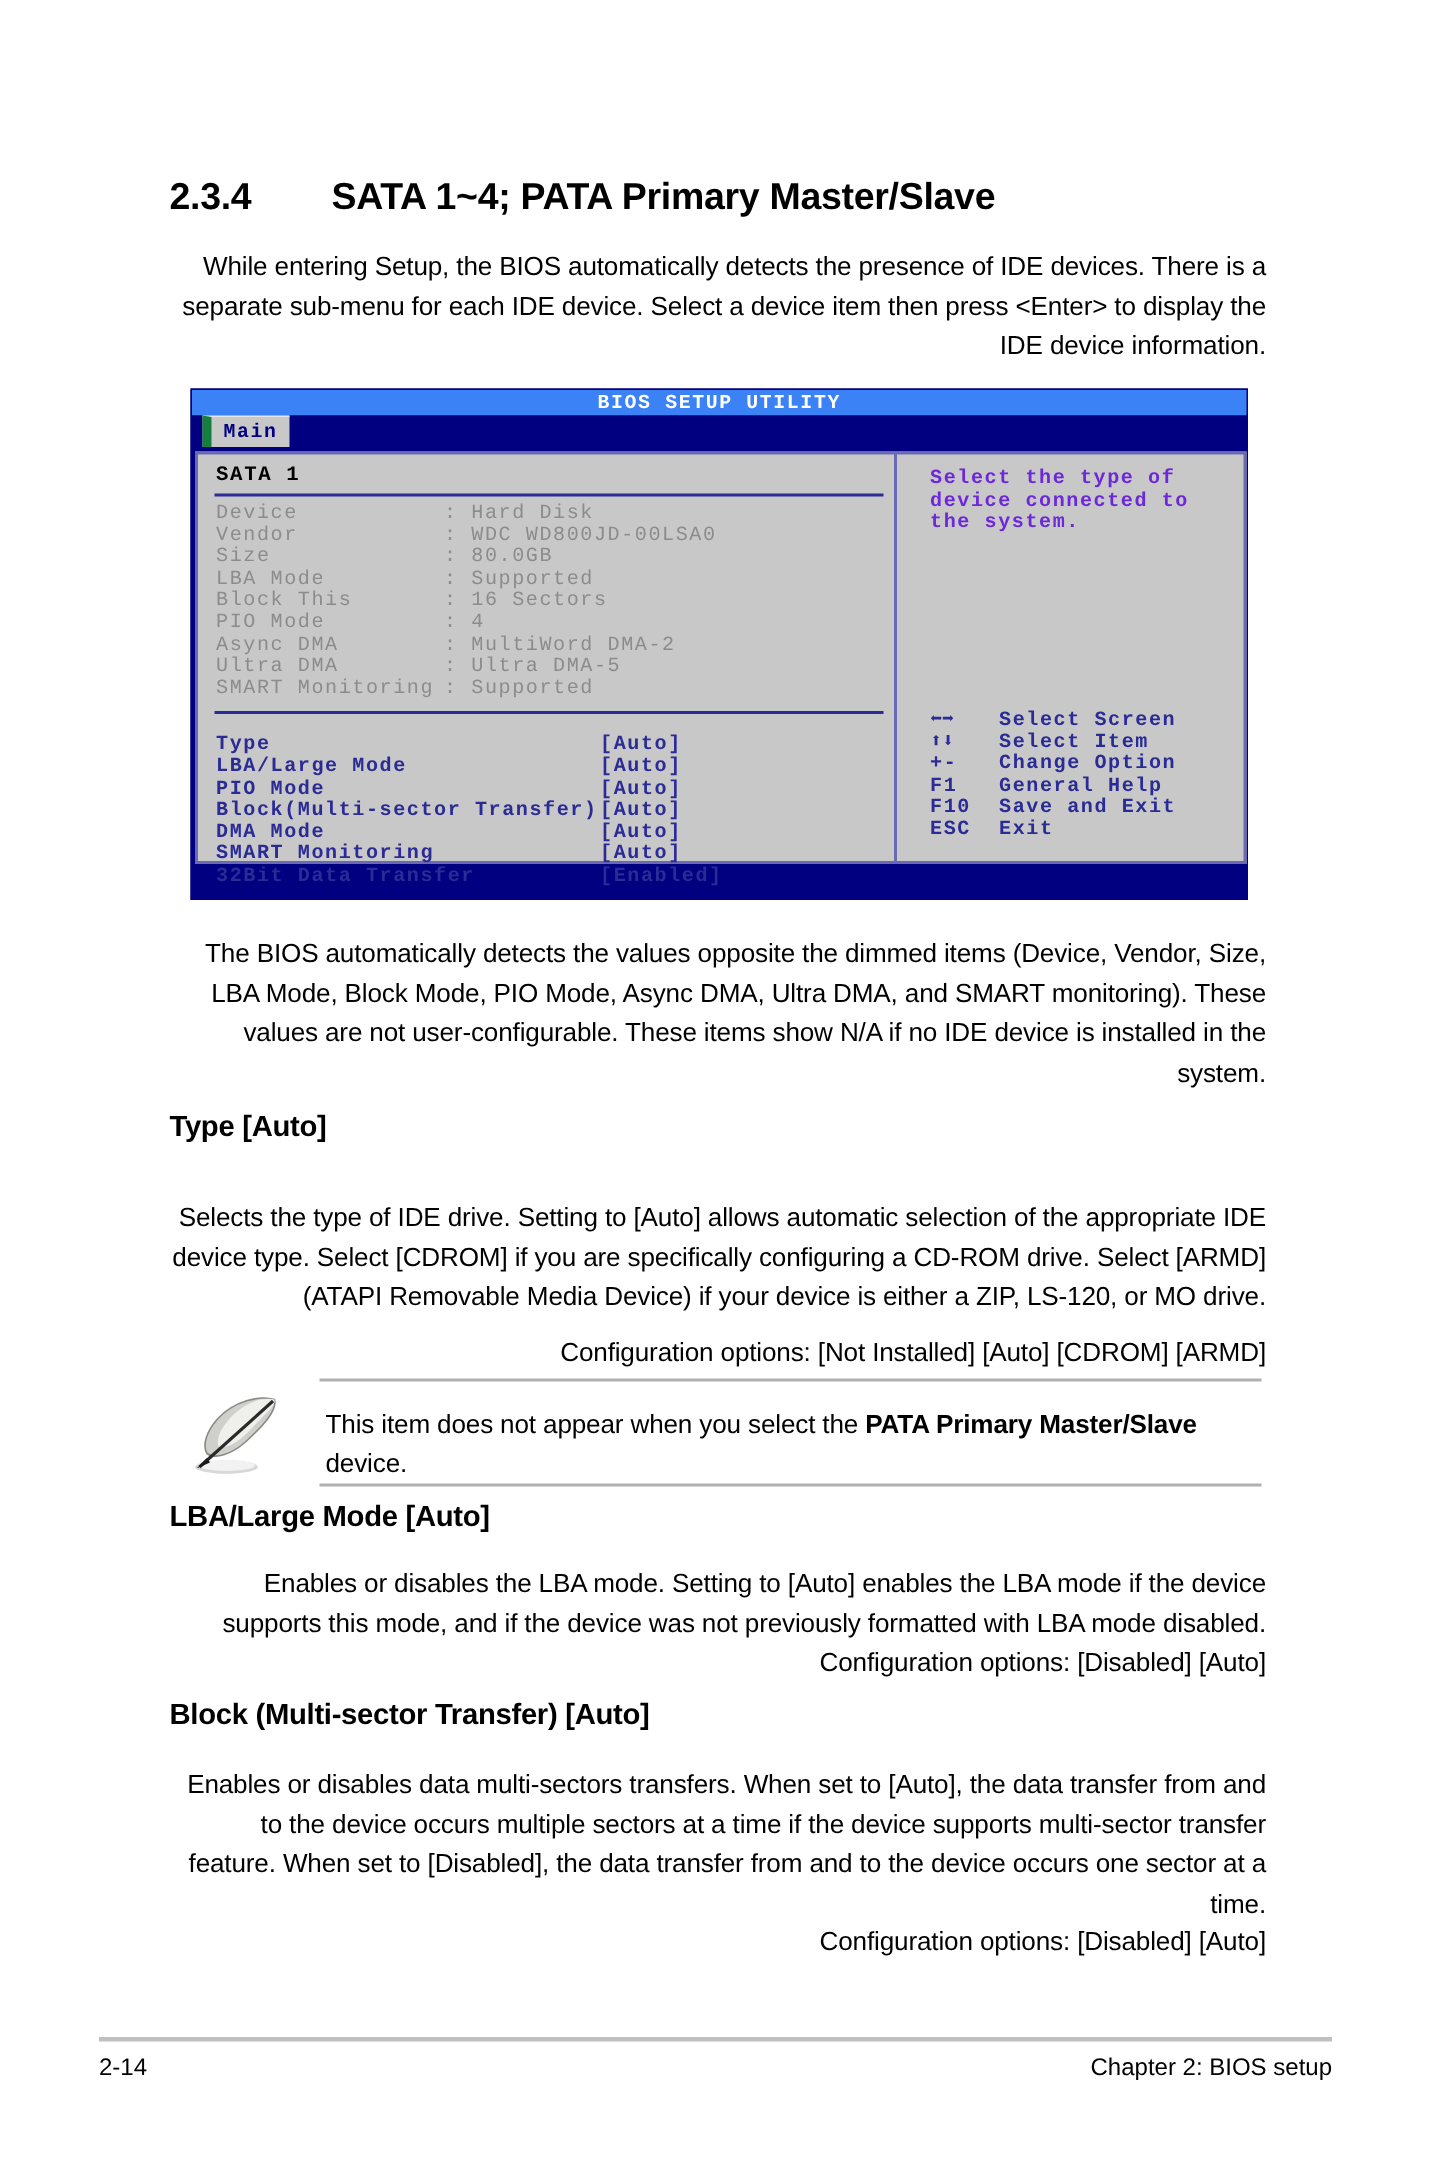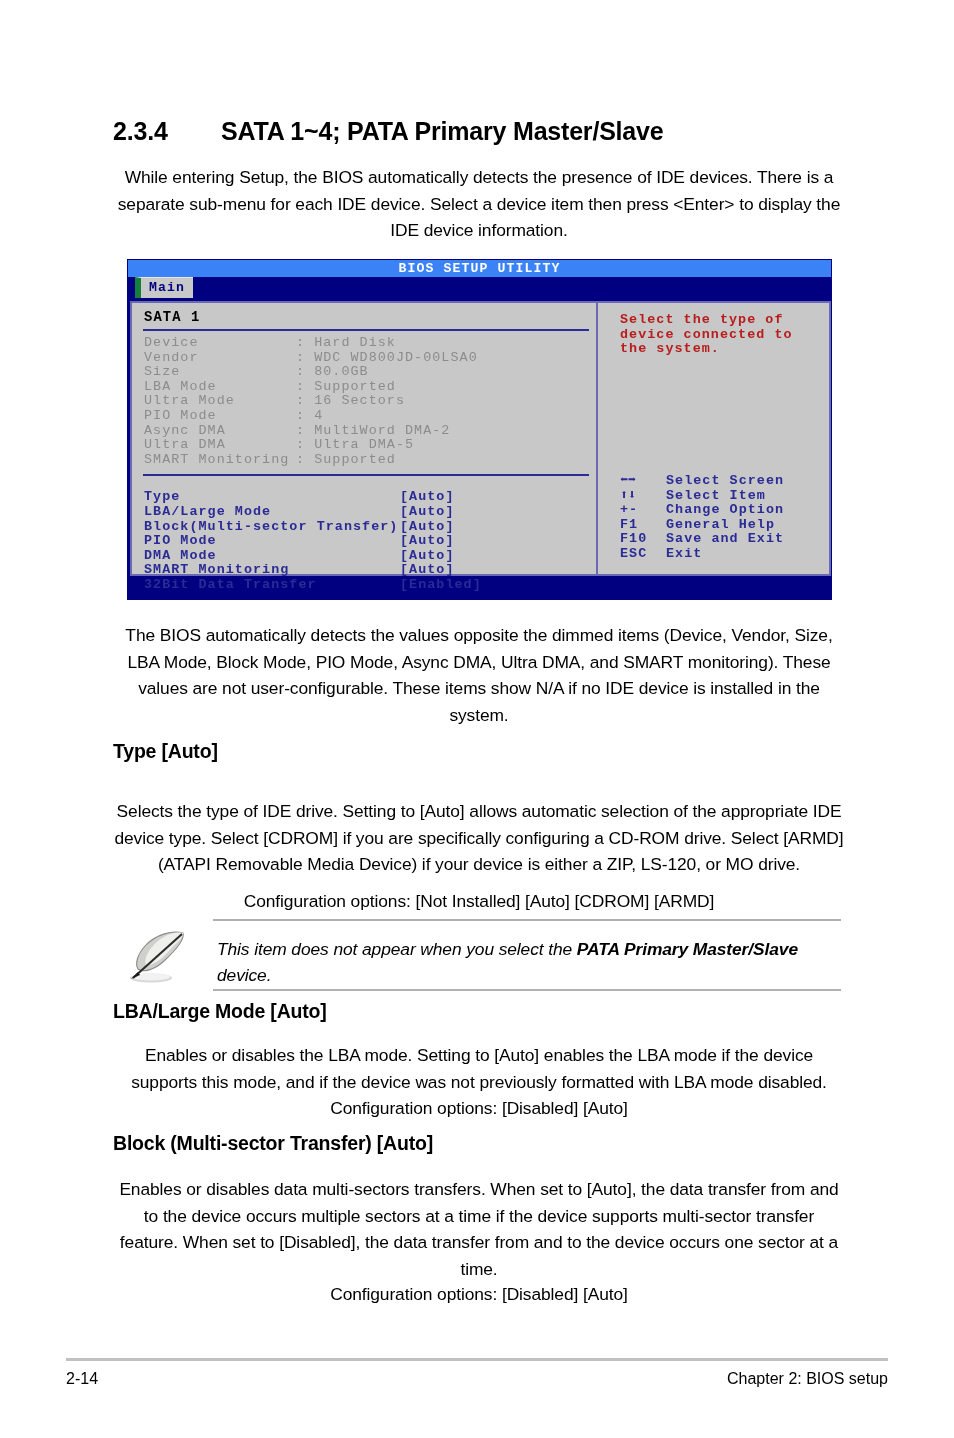--- a/index.html
+++ b/index.html
@@ -35,21 +35,21 @@
   .sec-head .num { display: inline-block; width: 108px; }
 
   
   .para {
     position: absolute;
     left: 114px;
     width: 730px;
     font-size: 17.4px;
     line-height: 26.5px;
     letter-spacing: -0.1px;
-    text-align: center;
+    text-align: right;
   }
 
   .sub-head {
     position: absolute;
     left: 113px;
     width: 740px;
     font-size: 19.5px;
     font-weight: bold;
     letter-spacing: -0.2px;
     white-space: nowrap;
@@ -152,21 +152,21 @@
     font-weight: bold;
     letter-spacing: 1.05px;
     line-height: 14.6px;
     color: #2b2b96;
     white-space: pre;
     margin-left: 2px;
   }
   .opt-row .lbl { display: inline-block; width: 256px; }
 
   .help-text {
-    color: #b91c1c;
+    color: #6d28d9;
     font-size: 13.4px;
     font-weight: bold;
     letter-spacing: 1.05px;
     line-height: 14.6px;
     white-space: pre;
     padding-left: 22px;
   }
   .keys {
     position: absolute;
     left: 0;
@@ -226,21 +226,20 @@
     height: 58px;
   }
   .note-text {
     position: absolute;
     left: 104px;
     top: 17px;
     width: 620px;
     font-size: 17.4px;
     line-height: 26px;
     letter-spacing: -0.1px;
-    font-style: italic;
   }
   .note-text b { font-weight: bold; }
 
   
   .foot-rule {
     position: absolute;
     left: 66px;
     top: 1358px;
     width: 822px;
     height: 3px;
@@ -283,36 +282,36 @@
 
       <div class="bios-left">
         <div class="bios-panel-title">SATA 1</div>
         <div class="hr-blue"></div>
 
         <div class="info-list">
           <div class="info-row"><span class="lbl">Device</span><span>: Hard Disk</span></div>
           <div class="info-row"><span class="lbl">Vendor</span><span>: WDC WD800JD-00LSA0</span></div>
           <div class="info-row"><span class="lbl">Size</span><span>: 80.0GB</span></div>
           <div class="info-row"><span class="lbl">LBA Mode</span><span>: Supported</span></div>
-          <div class="info-row"><span class="lbl">Ultra Mode</span><span>: 16 Sectors</span></div>
+          <div class="info-row"><span class="lbl">Block This</span><span>: 16 Sectors</span></div>
           <div class="info-row"><span class="lbl">PIO Mode</span><span>: 4</span></div>
           <div class="info-row"><span class="lbl">Async DMA</span><span>: MultiWord DMA-2</span></div>
           <div class="info-row"><span class="lbl">Ultra DMA</span><span>: Ultra DMA-5</span></div>
           <div class="info-row"><span class="lbl">SMART Monitoring</span><span>: Supported</span></div>
         </div>
 
         <div style="height:7px;"></div>
         <div class="hr-blue second"></div>
         <div class="opt-gap"></div>
 
         <div>
           <div class="opt-row"><span class="lbl">Type</span><span>[Auto]</span></div>
           <div class="opt-row"><span class="lbl">LBA/Large Mode</span><span>[Auto]</span></div>
+          <div class="opt-row"><span class="lbl">PIO Mode</span><span>[Auto]</span></div>
           <div class="opt-row"><span class="lbl">Block(Multi-sector Transfer)</span><span>[Auto]</span></div>
-          <div class="opt-row"><span class="lbl">PIO Mode</span><span>[Auto]</span></div>
           <div class="opt-row"><span class="lbl">DMA Mode</span><span>[Auto]</span></div>
           <div class="opt-row"><span class="lbl">SMART Monitoring</span><span>[Auto]</span></div>
           <div class="opt-row"><span class="lbl">32Bit Data Transfer</span><span>[Enabled]</span></div>
         </div>
       </div>
 
       <div class="bios-right">
         <div class="help-text">Select the type of
 device connected to
 the system.</div>

